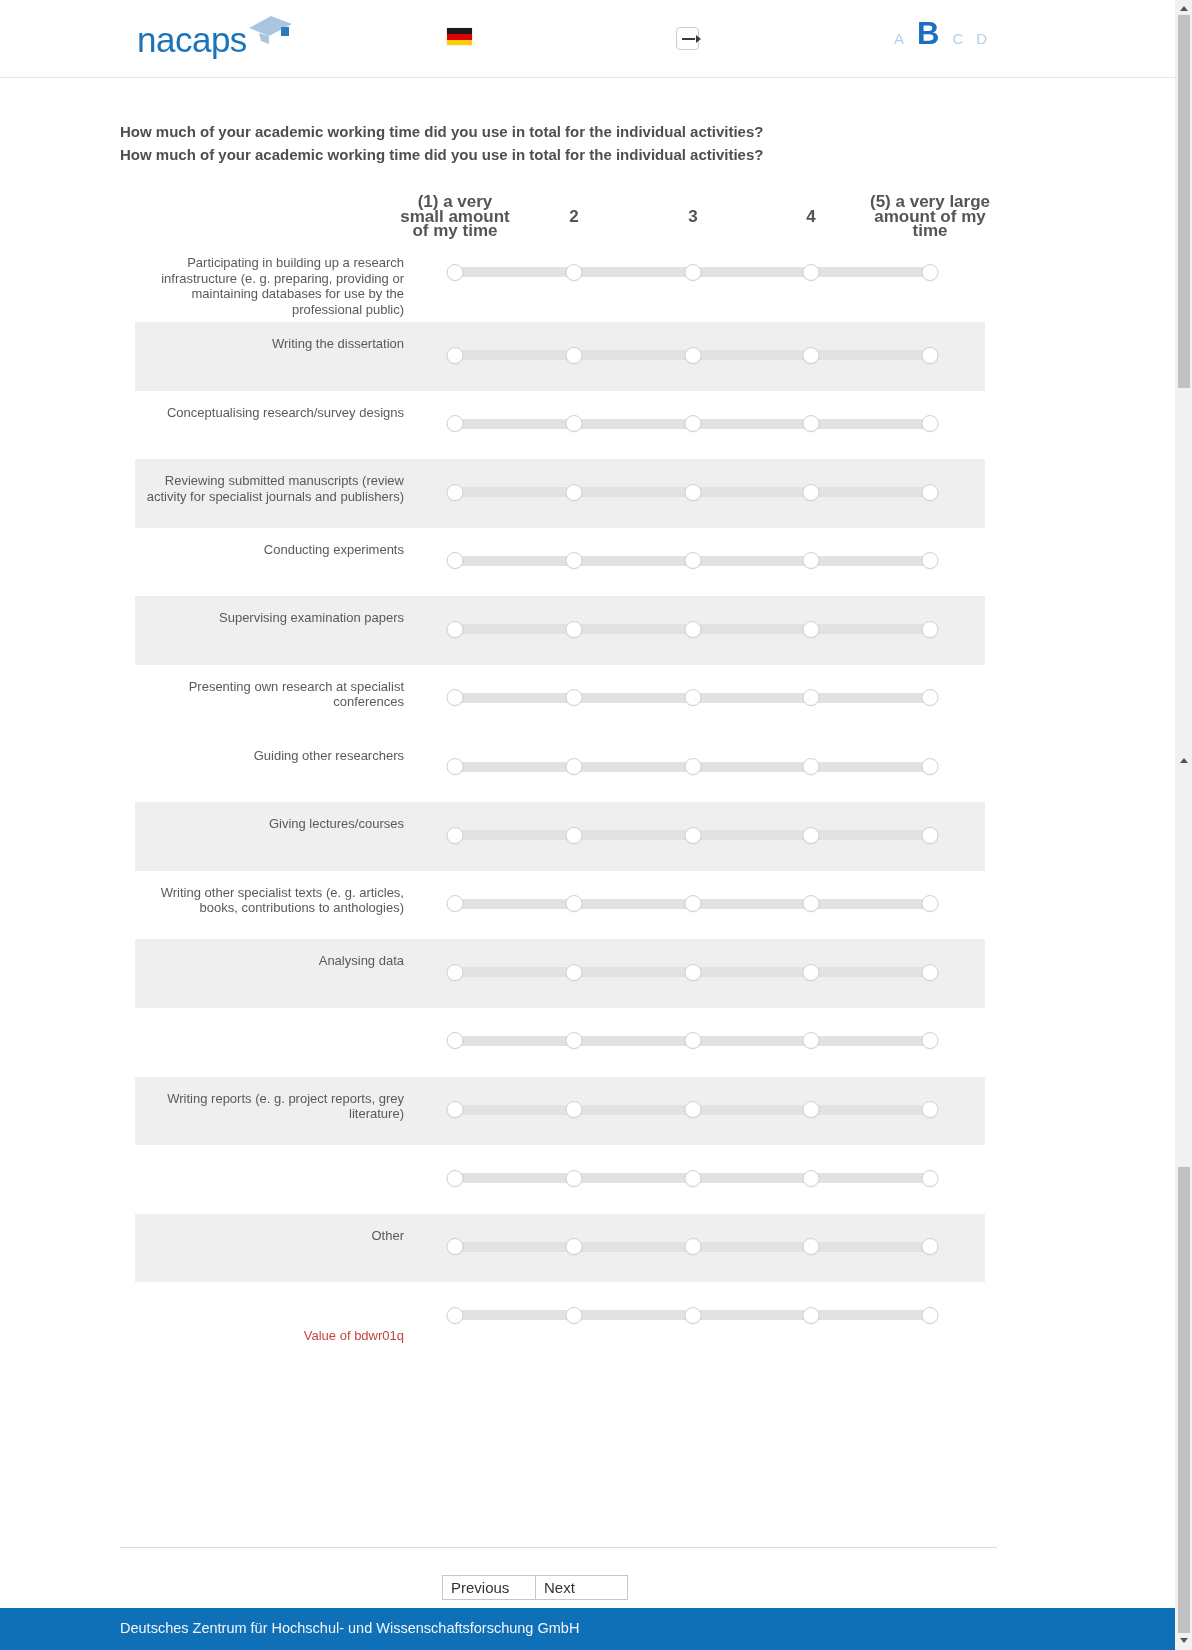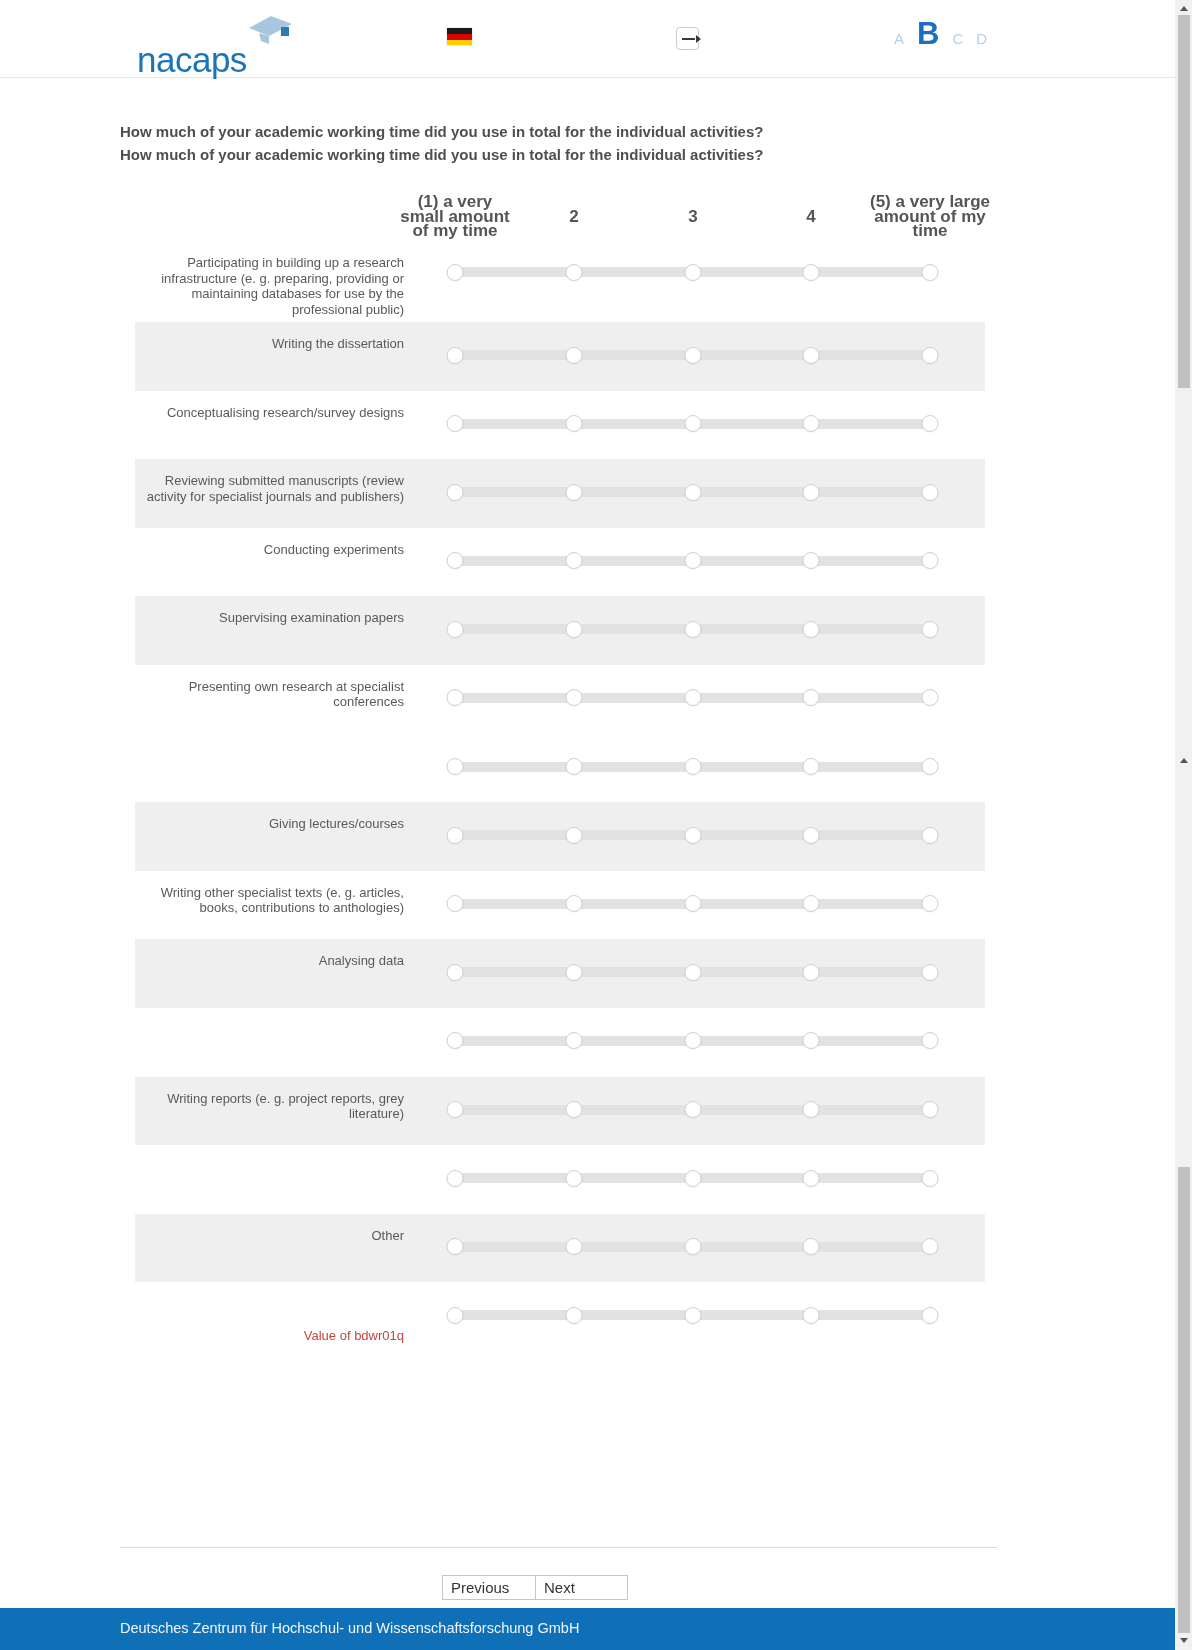--- a/index.html
+++ b/index.html
@@ -3,21 +3,21 @@
 <meta charset="utf-8">
 <style>
   * { margin: 0; padding: 0; box-sizing: border-box; }
   html,body { background:#fff; }
   body { font-family: "Liberation Sans", "DejaVu Sans", sans-serif; }
   .page { position: relative; width: 1192px; height: 1650px; background:#fff; overflow: hidden; }
 
   
   .header { position:absolute; top:0; left:0; width:1175px; height:78px; background:#fff; border-bottom:1px solid #e7e7e7; }
   .logo { position:absolute; left:137px; top:12px; width:160px; height:56px; }
-  .logo-text { position:absolute; left:0; top:8px; font-size:35px; color:#1b74b8; letter-spacing:-0.5px;margin-top:20px; }
+  .logo-text { position:absolute; left:0; top:8px; font-size:35px; color:#1b74b8; letter-spacing:-0.5px; }
   .logo-cap { position:absolute; left:110px; top:0; }
   .flag { position:absolute; left:447px; top:28px; width:25px; height:17px; box-shadow:0 0 0 1px rgba(0,0,0,0.05); }
   .flag .b { height:6px; background:#1a1a1a; }
   .flag .r { height:6px; background:#dd0000; }
   .flag .g { height:5px; background:#ffce00; }
   .logout { position:absolute; left:676px; top:27px; width:23px; height:23px; border:1px solid #ccc; border-radius:4px; cursor:pointer; }
   .logout .arrow-line { position:absolute; left:5px; top:10px; width:13px; height:2px; background:#3a3a3a; }
   .logout .arrow-head { position:absolute; right:-3px; top:7px; width:0; height:0; border-left:5px solid #3a3a3a; border-top:4px solid transparent; border-bottom:4px solid transparent; }
   .letters { position:absolute; left:894px; top:16px; display:flex; align-items:baseline; gap:13px; height:44px; }
   .letters .lt { font-size:15px; color:#b4d1eb; cursor:pointer; }
@@ -189,20 +189,21 @@
       <span class="knob" style="left: 0%;"></span>
           <span class="knob" style="left: 25%;"></span>
           <span class="knob" style="left: 50%;"></span>
           <span class="knob" style="left: 75%;"></span>
           <span class="knob" style="left: 100%;"></span>
         </div>
     </div>
 
 
     <div class="matrix-row">
+      <div class="row-label">Guiding other researchers</div>
       <div class="slider">
         <div class="track"></div>
       <span class="knob" style="left: 0%;"></span>
           <span class="knob" style="left: 25%;"></span>
           <span class="knob" style="left: 50%;"></span>
           <span class="knob" style="left: 75%;"></span>
           <span class="knob" style="left: 100%;"></span>
         </div>
     </div>
 

